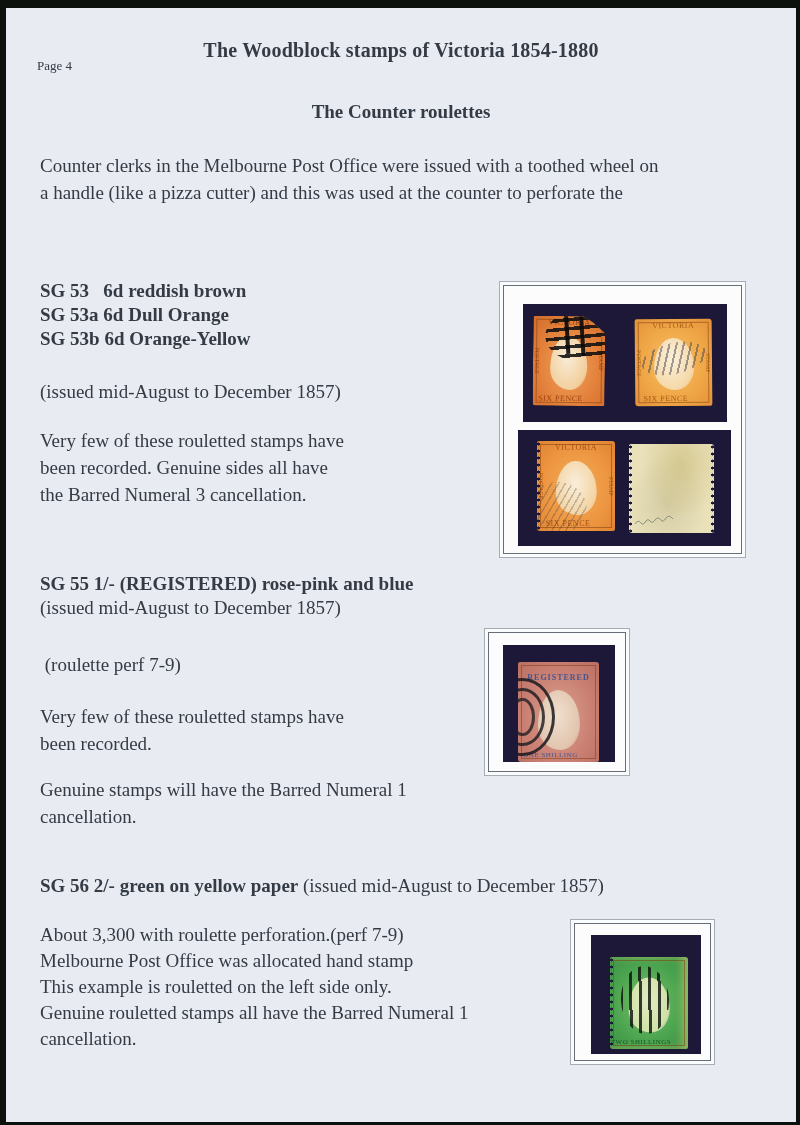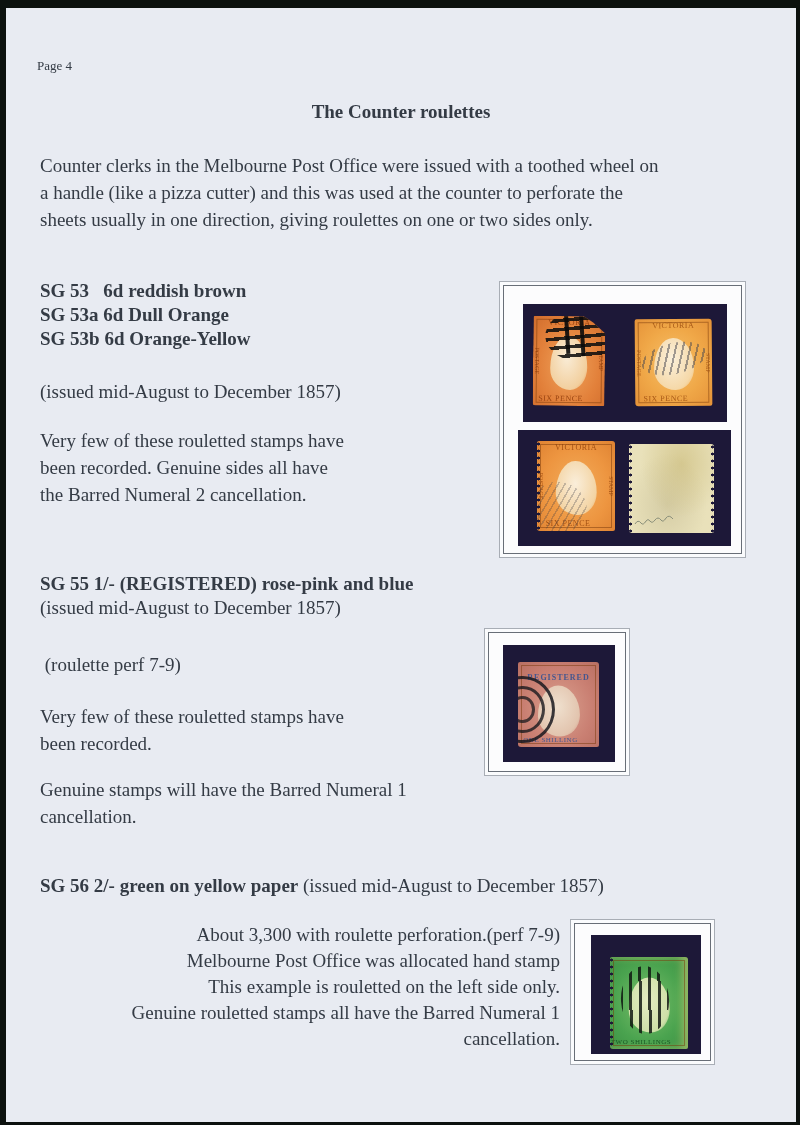--- a/index.html
+++ b/index.html
@@ -24,21 +24,21 @@
   .sg53-head{left:34px;top:271px;font-size:19px;font-weight:bold;line-height:24px;}
   .issued53{left:34px;top:370px;}
   .note53{left:34px;top:419px;width:420px;}
   .sg55-head{left:34px;top:564px;line-height:24px;}
   .sg55-head .b{font-weight:bold;}
   .perf55{left:34px;top:643px;}
   .note55{left:34px;top:695px;width:420px;}
   .note55b{left:34px;top:768px;width:480px;}
   .sg56-head{left:34px;top:864px;white-space:pre-wrap;}
   .sg56-head .b{font-weight:bold;}
-  .note56{left:34px;top:914px;width:520px;line-height:26px;text-align:right;}
+  .note56{left:34px;top:914px;width:520px;line-height:26px;}
 
   
   .panel{background:#fafbfd;border:1px solid #a8adb5;padding:3px;box-sizing:border-box;}
   .panel-inner{position:relative;width:100%;height:100%;box-sizing:border-box;border:1px solid #686e77;background:#fcfcfd;}
   .panel-a{left:493px;top:273px;width:247px;height:277px;}
   .panel-b{left:478px;top:620px;width:146px;height:148px;}
   .panel-c{left:564px;top:911px;width:145px;height:146px;}
   .mount{position:absolute;background:#1d1838;}
   .mount-a-top{left:19px;top:18px;width:204px;height:118px;}
   .mount-a-bot{left:14px;top:144px;width:213px;height:116px;}
@@ -68,21 +68,21 @@
   .orange-c .st-text{color:rgba(145,62,8,.8);}
   .orange-c .portrait{background:radial-gradient(ellipse at 48% 42%, #faeeda 0%, #f3d4a4 70%, rgba(243,212,164,0) 100%);}
 
   .stamp-1{left:10px;top:12px;width:72px;height:90px;transform:rotate(.6deg);
     clip-path:polygon(0 0,70% 0,83% 7%,100% 19%,100% 100%,0 100%);}
   .stamp-2{left:112px;top:15px;width:77px;height:87px;transform:rotate(-.5deg);}
   .stamp-3{left:19px;top:11px;width:78px;height:90px;}
   .stamp-rev{left:111px;top:14px;width:85px;height:89px;background:#e9e1ba;
     background-image:radial-gradient(ellipse at 62% 22%, rgba(185,165,85,.4), rgba(185,165,85,0) 55%),
                      radial-gradient(ellipse at 45% 68%, rgba(160,150,110,.28), rgba(160,150,110,0) 60%);}
-  .stamp-rose{left:15px;top:17px;width:81px;height:85px;
+  .stamp-rose{left:15px;top:17px;width:81px;height:100px;
     background:radial-gradient(ellipse at 50% 55%, #dba18f 0%, #c97f72 60%, #b86f62 100%);}
   .stamp-rose .portrait{top:58%;background:radial-gradient(ellipse at 46% 42%, #efe0ce 0%, #e2c4ae 70%, rgba(226,196,174,0) 100%);}
   .stamp-rose .st-top{top:12px;font-size:8px;color:#44568f;font-weight:bold;letter-spacing:1px;}
   .stamp-rose .st-bottom{color:#44568f;font-size:7px;}
   .stamp-green{left:19px;top:22px;width:78px;height:92px;
     background:radial-gradient(ellipse at 48% 50%, #7cbf6a 0%, #4aa34f 60%, #3c8f44 100%);
     box-shadow:inset -6px 0 8px rgba(215,210,120,.55);}
   .stamp-green .portrait{background:radial-gradient(ellipse at 46% 42%, #e4ecc2 0%, #cfe0a8 70%, rgba(207,224,168,0) 100%);}
   .stamp-green .st-bottom{color:rgba(20,80,30,.9);font-size:7px;}
 
@@ -107,38 +107,38 @@
     background-image:radial-gradient(circle at 2.5px 3px, #1d1838 1.3px, rgba(29,24,56,0) 1.7px);
     background-size:4px 7px;background-repeat:repeat-y;}
   .pencil-note{position:absolute;left:4px;bottom:6px;}
 </style>
 </head>
 <body>
 
 <div class="page">
 
   <div class="abs page-number">Page 4</div>
+  <div class="abs title">The Woodblock stamps of Victoria 1854-1880</div>
   <div class="abs subtitle">The Counter roulettes</div>
 
   <div class="abs textblock intro">
     <div class="line">Counter clerks in the Melbourne Post Office were issued with a toothed wheel on</div>
     <div class="line">a handle (like a pizza cutter) and this was used at the counter to perforate the</div>
-    <div class="line">sheets usually in one direction, giving roulettes on one or two sides only.</div>
   </div>
 
   <div class="abs sg53-head">
     <div class="line">SG 53   6d reddish brown</div>
     <div class="line">SG 53a 6d Dull Orange</div>
     <div class="line">SG 53b 6d Orange-Yellow</div>
   </div>
   <div class="abs textblock issued53">(issued mid-August to December 1857)</div>
   <div class="abs textblock note53">
     <div class="line">Very few of these rouletted stamps have</div>
     <div class="line">been recorded. Genuine sides all have</div>
-    <div class="line">the Barred Numeral 2 cancellation.</div>
+    <div class="line">the Barred Numeral 3 cancellation.</div>
   </div>
 
   <div class="abs panel panel-a">
     <div class="panel-inner">
       <div class="mount mount-a-top">
         <div class="stamp orange-a stamp-1">
           <div class="stamp-frame"></div>
           <div class="st-text st-top">VICTORIA</div>
           <div class="st-text st-left">POSTAGE</div>
           <div class="st-text st-right">STAMP</div>

